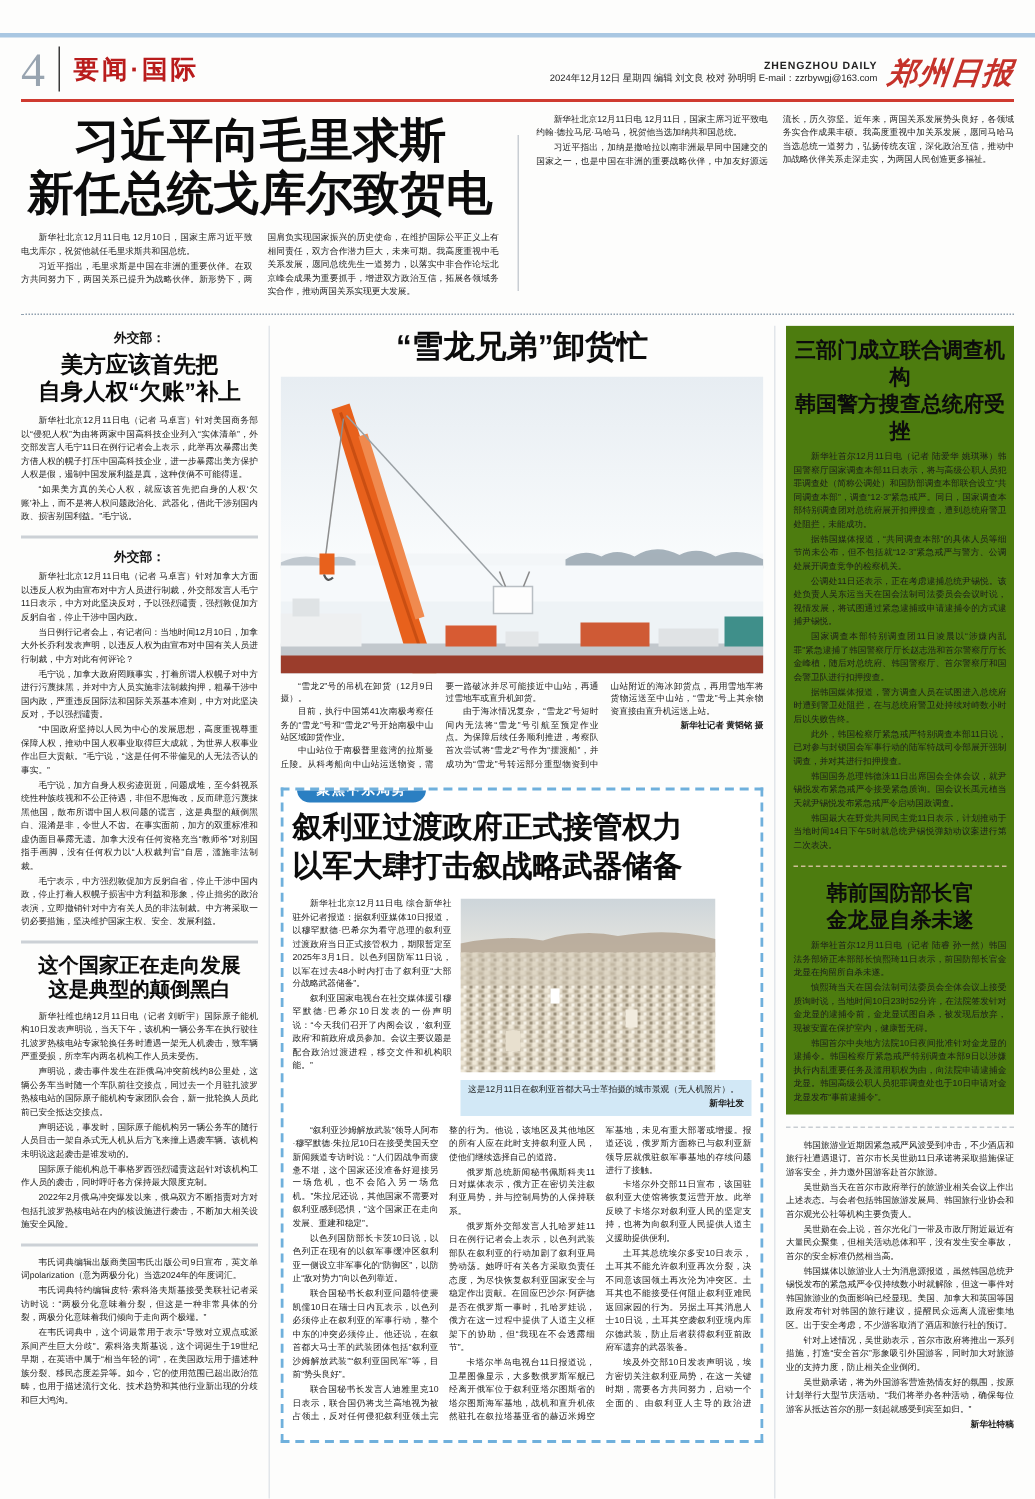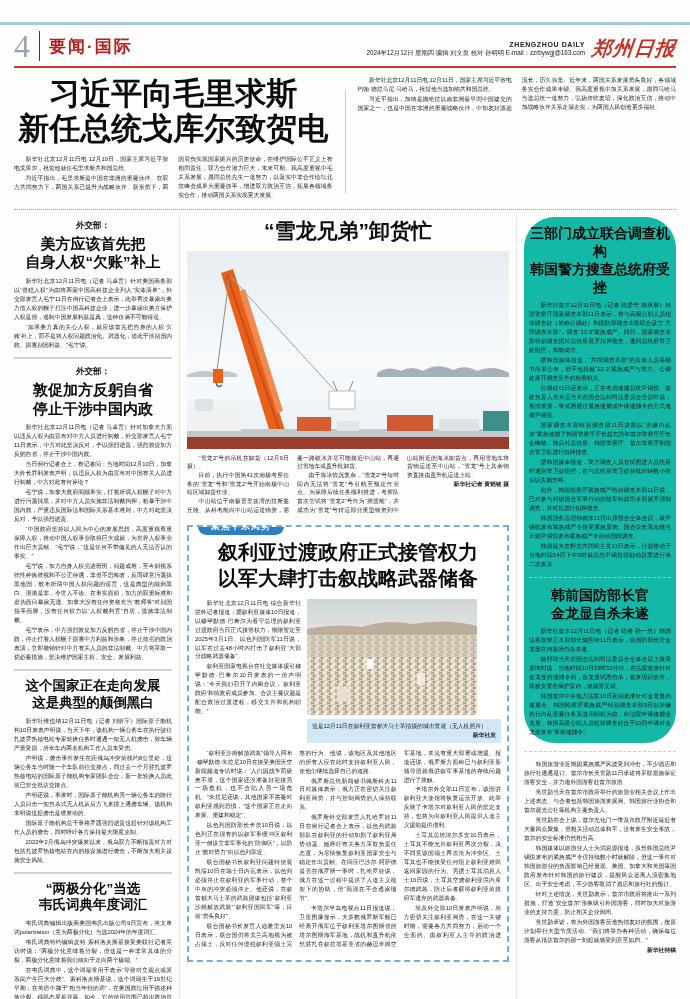--- a/index.html
+++ b/index.html
@@ -41,30 +41,30 @@
   .signoff{text-align:right;font-weight:bold;text-indent:0;}
   
   .ctitle{text-align:center;font-size:21px;font-weight:900;margin:0 0 6px;color:#0c0c0c;}
   .photo1 svg,.photo2 svg{display:block;width:100%;}
   .photo-caption{margin-top:5px;column-count:3;column-gap:8px;font-size:5.8px;line-height:1.5;text-align:justify;}
   .photo-caption .para{margin:0;text-indent:2em;}
   .credit{text-align:right;font-weight:bold;text-indent:0;}
   .focus{position:relative;border:2px dashed #6fb0dc;margin-top:11px;padding:13px 6px 5px;height:415px;overflow:hidden;background:#fff;}
   .badge{position:absolute;top:-9px;left:9px;background:#2b7fc2;color:#fff;font-size:9px;font-weight:bold;
          padding:2px 13px;border-radius:10px;letter-spacing:1px;}
-  .fhead{text-align:center;font-size:20px;font-weight:900;line-height:1.28;color:#0c0c0c;}
+  .fhead{font-size:20px;font-weight:900;line-height:1.28;color:#0c0c0c;}
   .fmid{display:flex;gap:6px;margin-top:7px;}
   .flead{width:106px;flex:none;}
   .fphoto{flex:1;min-width:0;}
   .fphoto svg{height:116px;}
   .fcap{background:#d2e8f6;font-size:5.8px;padding:3px 5px;line-height:1.55;text-align:justify;}
   .fcap .fcredit{text-align:right;font-weight:bold;}
   .fbody{column-count:3;column-gap:7px;margin-top:6px;height:208px;overflow:hidden;}
   
-  .yellow{background:#14b8a6;padding:6px 5px 5px;border-radius:31px;}
+  .yellow{background:#4d7c0f;padding:6px 5px 5px;}
   .rh{text-align:center;font-weight:900;font-size:14px;line-height:1.3;margin:1px 0 5px;color:#0c0c0c;}
   .rh.sm{font-size:12.5px;}
   .rdiv{border-top:1px dashed #cdbd96;margin:8px 0;}
   .rdiv2{border-top:1px dashed #c8cdd2;margin:8px 0;}
 </style>
 </head>
 <body>
 
 <div class="topbar"></div>
 
@@ -109,21 +109,20 @@
       <div class="kicker">外交部：</div>
       <div class="lh"><span>美方应该首先把</span><br><span>自身人权“欠账”补上</span></div>
       <div class="body">
           <p class="para">新华社北京12月11日电（记者 马卓言）针对美国商务部以“侵犯人权”为由将两家中国高科技企业列入“实体清单”，外交部发言人毛宁11日在例行记者会上表示，此举再次暴露出美方借人权的幌子打压中国高科技企业，进一步暴露出美方保护人权是假，遏制中国发展利益是真，这种伎俩不可能得逞。</p>
           <p class="para">“如果美方真的关心人权，就应该首先把自身的人权‘欠账’补上，而不是将人权问题政治化、武器化，借此干涉别国内政、损害别国利益。”毛宁说。</p>
         </div>
     </div>
     <div class="adiv"></div>
     <div>
       <div class="kicker">外交部：</div>
-      <div class="lh"><span>敦促加方反躬自省</span><br><span>停止干涉中国内政</span></div>
       <div class="body">
           <p class="para">新华社北京12月11日电（记者 马卓言）针对加拿大方面以违反人权为由宣布对中方人员进行制裁，外交部发言人毛宁11日表示，中方对此坚决反对，予以强烈谴责，强烈敦促加方反躬自省，停止干涉中国内政。</p>
           <p class="para">当日例行记者会上，有记者问：当地时间12月10日，加拿大外长乔利发表声明，以违反人权为由宣布对中国有关人员进行制裁，中方对此有何评论？</p>
           <p class="para">毛宁说，加拿大政府罔顾事实，打着所谓人权幌子对中方进行污蔑抹黑，并对中方人员实施非法制裁拘押，粗暴干涉中国内政，严重违反国际法和国际关系基本准则，中方对此坚决反对，予以强烈谴责。</p>
           <p class="para">“中国政府坚持以人民为中心的发展思想，高度重视尊重保障人权，推动中国人权事业取得巨大成就，为世界人权事业作出巨大贡献。”毛宁说，“这是任何不带偏见的人无法否认的事实。”</p>
           <p class="para">毛宁说，加方自身人权劣迹斑斑，问题成堆，至今斜视系统性种族歧视和不公正待遇，非但不思悔改，反而肆意污蔑抹黑他国，散布所谓中国人权问题的谎言，这是典型的颠倒黑白、混淆是非，令世人不齿。在事实面前，加方的双重标准和虚伪面目暴露无遗。加拿大没有任何资格充当“教师爷”对别国指手画脚，没有任何权力以“人权裁判官”自居，滥施非法制裁。</p>
           <p class="para">毛宁表示，中方强烈敦促加方反躬自省，停止干涉中国内政，停止打着人权幌子损害中方利益和形象，停止拙劣的政治表演，立即撤销针对中方有关人员的非法制裁。中方将采取一切必要措施，坚决维护国家主权、安全、发展利益。</p>
         </div>
     </div>
     <div class="adiv"></div>
@@ -132,21 +131,20 @@
       <div class="body">
           <p class="para">新华社维也纳12月11日电（记者 刘昕宇）国际原子能机构10日发表声明说，当天下午，该机构一辆公务车在执行驶往扎波罗热核电站专家轮换任务时遭遇一架无人机袭击，致车辆严重受损，所幸车内两名机构工作人员未受伤。</p>
           <p class="para">声明说，袭击事件发生在距俄乌冲突前线约8公里处，这辆公务车当时随一个车队前往交接点，同过去一个月驻扎波罗热核电站的国际原子能机构专家团队会合，新一批轮换人员此前已安全抵达交接点。</p>
           <p class="para">声明还说，事发时，国际原子能机构另一辆公务车的随行人员目击一架自杀式无人机从后方飞来撞上遇袭车辆。该机构未明说这起袭击是谁发动的。</p>
           <p class="para">国际原子能机构总干事格罗西强烈谴责这起针对该机构工作人员的袭击，同时呼吁各方保持最大限度克制。</p>
           <p class="para">2022年2月俄乌冲突爆发以来，俄乌双方不断指责对方对包括扎波罗热核电站在内的核设施进行袭击，不断加大相关设施安全风险。</p>
         </div>
     </div>
     <div class="adiv"></div>
     <div>
-      <div class="lh sm"><span>“两极分化”当选</span><br><span>韦氏词典年度词汇</span></div>
       <div class="body">
           <p class="para">韦氏词典编辑出版商美国韦氏出版公司9日宣布，英文单词polarization（意为两极分化）当选2024年的年度词汇。</p>
           <p class="para">韦氏词典特约编辑皮特·索科洛夫斯基接受美联社记者采访时说：“两极分化意味着分裂，但这是一种非常具体的分裂，两极分化意味着我们倾向于走向两个极端。”</p>
           <p class="para">在韦氏词典中，这个词最常用于表示“导致对立观点或派系间产生巨大分歧”。索科洛夫斯基说，这个词诞生于19世纪早期，在英语中属于“相当年轻的词”，在美国政坛用于描述种族分裂、移民态度差异等。如今，它的使用范围已超出政治范畴，也用于描述流行文化、技术趋势和其他行业新出现的分歧和巨大鸿沟。</p>
         </div>
 
     </div>
   </div>
 
   <div class="vrule"></div>

